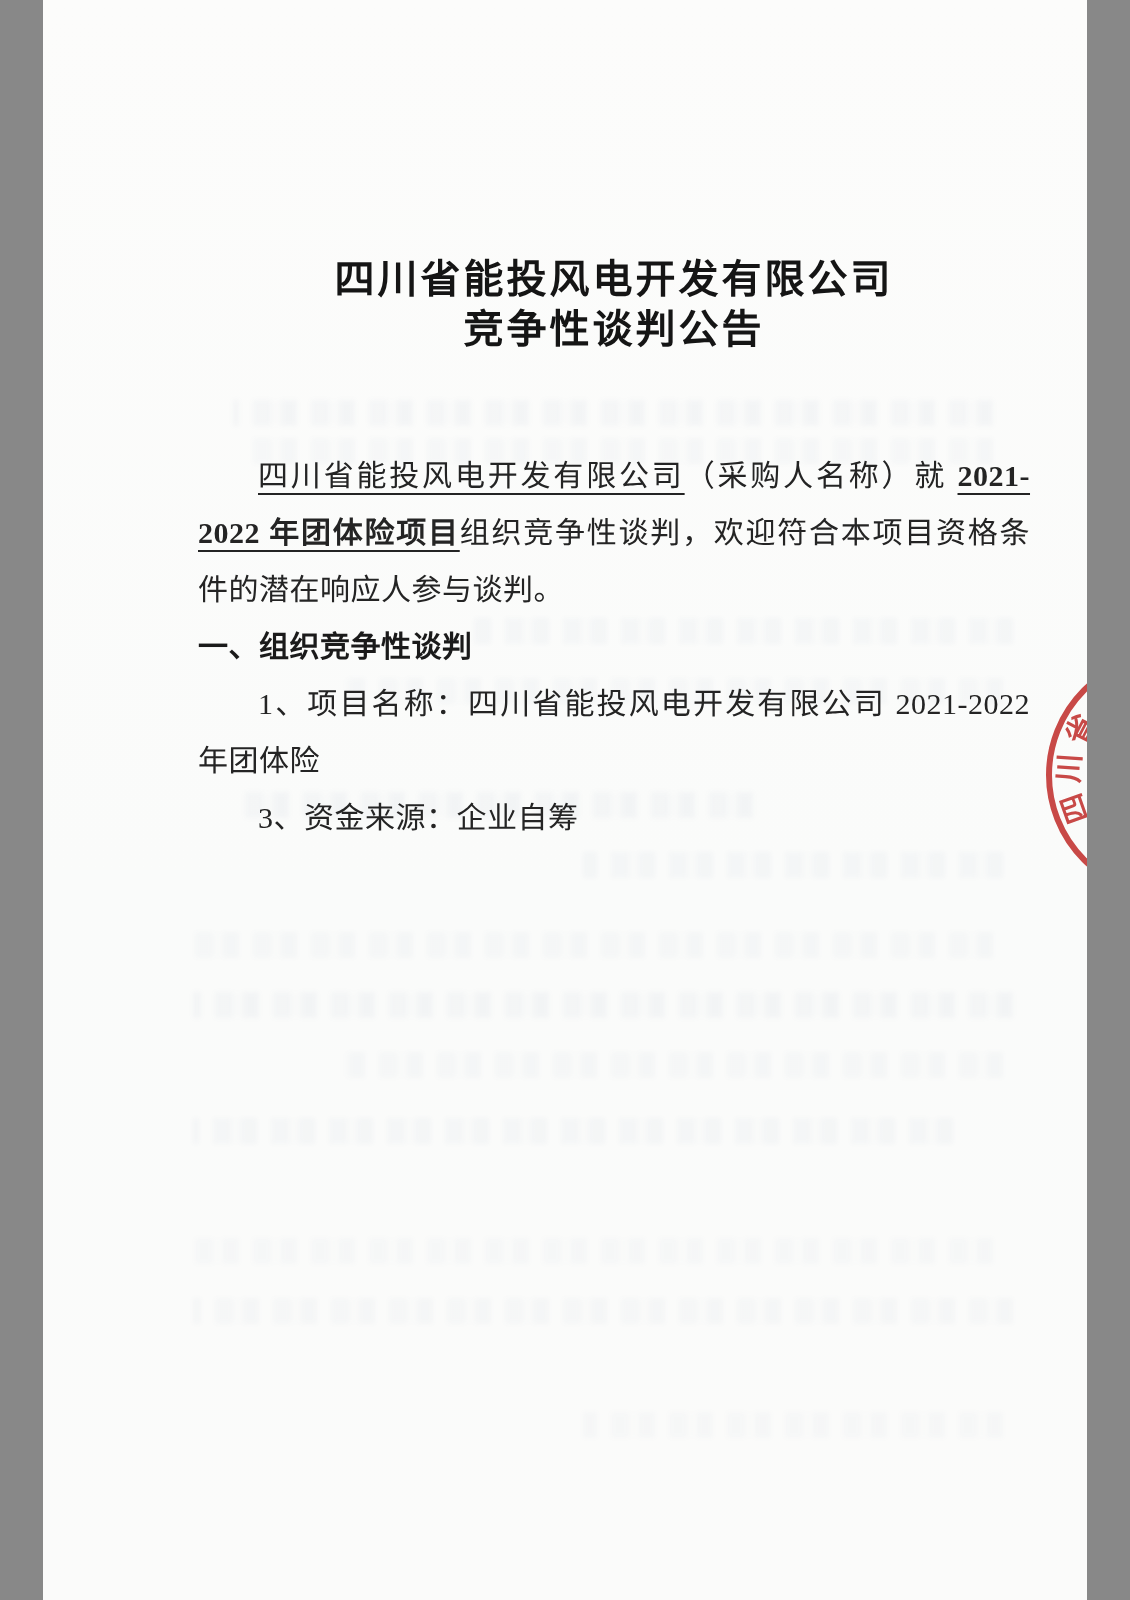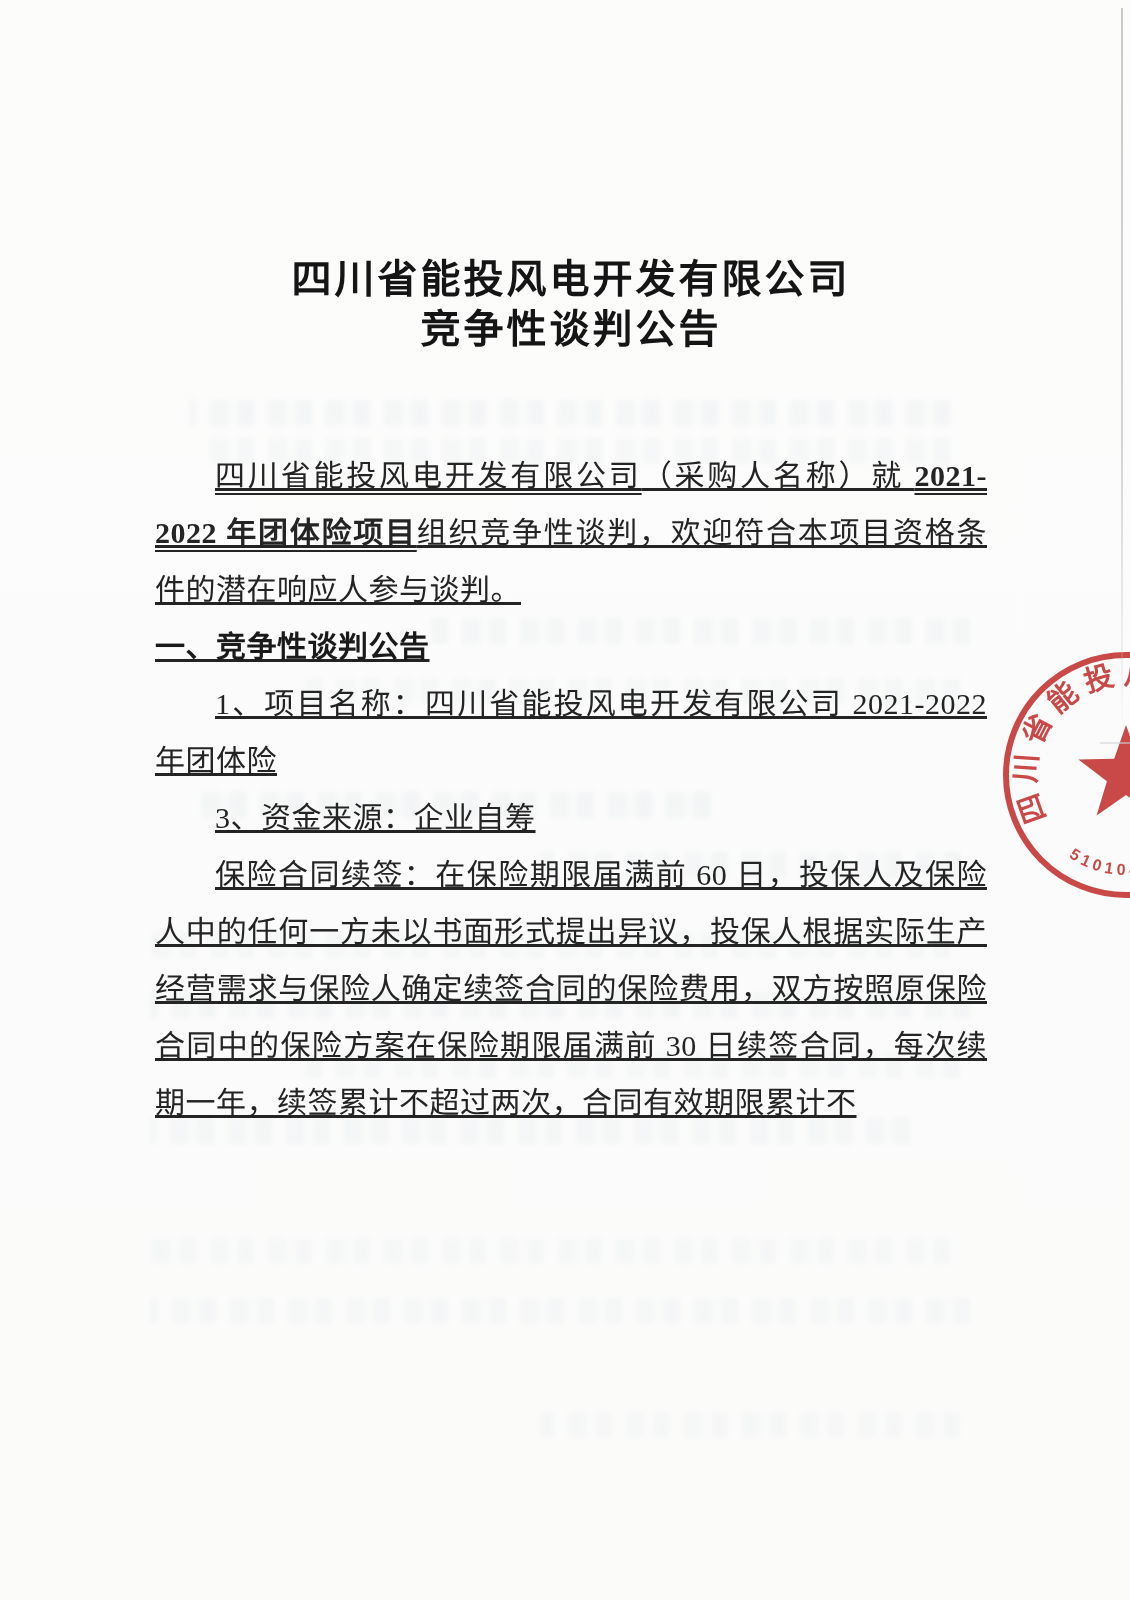--- a/index.html
+++ b/index.html
@@ -1,18 +1,18 @@
 <!DOCTYPE html>
 <html lang="zh-CN"><head>
 <meta charset="utf-8">
 <style>
   html,body { margin:0; padding:0; background:#888; }
   .page {
     position:relative;
-    width:1130px; height:1600px;
+    width:1044px; height:1600px;
     margin:0 auto;
     background:linear-gradient(180deg,#fcfcfb 0%, #fafbfa 55%, #fbfbfa 100%);
     overflow:hidden;
     font-family:"Liberation Serif","DejaVu Serif",serif;
     color:#242424;
   }
 
   
   .content { position:absolute; left:155px; top:0; width:832px; }
 
@@ -24,21 +24,21 @@
   }
   .doc-title.line1 { margin-top:254px; }
   .doc-title.line2 { }
 
   .body-text p, .body-text h2 {
     margin:0;
     font-size:30px; line-height:57px;
     letter-spacing:0.5px;
     text-align:justify;
   }
-  .body-text { margin-top:93px;text-decoration:underline; }
+  .body-text { margin-top:93px; }
   .indent { text-indent:2em; }
 
   .section-heading {
     font-family:"Liberation Sans","DejaVu Sans",sans-serif;
     font-weight:bold; color:#1a1a1a;
     font-size:30px;
     letter-spacing:1px;
   }
 
   .u  { text-decoration:underline; text-decoration-thickness:2px; text-underline-offset:7px; }
@@ -115,25 +115,24 @@
 
   <div class="content">
 
     <h1 class="doc-title line1">四川省能投风电开发有限公司</h1>
     <h1 class="doc-title line2">竞争性谈判公告</h1>
 
     <div class="body-text">
 
       <p class="indent"><span class="u">四川省能投风电开发有限公司</span><span>（采购人名称）就 </span><span class="bu">2021-2022 年团体险项目</span><span>组织竞争性谈判，欢迎符合本项目资格条件的潜在响应人参与谈判。</span></p>
 
-      <h2 class="section-heading">一、竞争性谈判公告</h2>
+      <h2 class="section-heading">一、组织竞争性谈判</h2>
 
       <p class="indent">1、项目名称：四川省能投风电开发有限公司 2021-2022 年团体险</p>
       <p class="indent">3、资金来源：企业自筹</p>
-      <p class="indent">保险合同续签：在保险期限届满前 60 日，投保人及保险人中的任何一方未以书面形式提出异议，投保人根据实际生产经营需求与保险人确定续签合同的保险费用，双方按照原保险合同中的保险方案在保险期限届满前 30 日续签合同，每次续期一年，续签累计不超过两次，合同有效期限累计不</p>
 
     </div>
   </div>
 
   <svg class="seal" viewBox="0 0 290 290">
 
     <circle cx="130" cy="130" r="120" fill="none" stroke-width="6" stroke="#c43a38"></circle>
 
     <polygon points="130,80 141.8,113.8 177.6,114.5 149.1,136.2 159.4,170.5 130,150 100.6,170.5 110.9,136.2 82.4,114.5 118.2,113.8" fill="#c43a38"></polygon>
 

